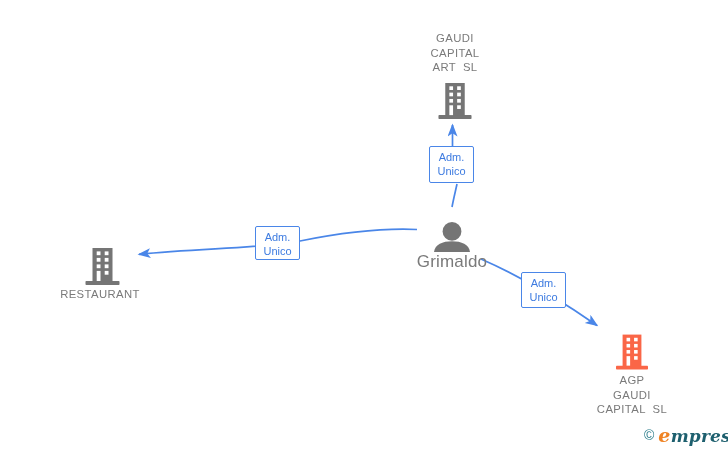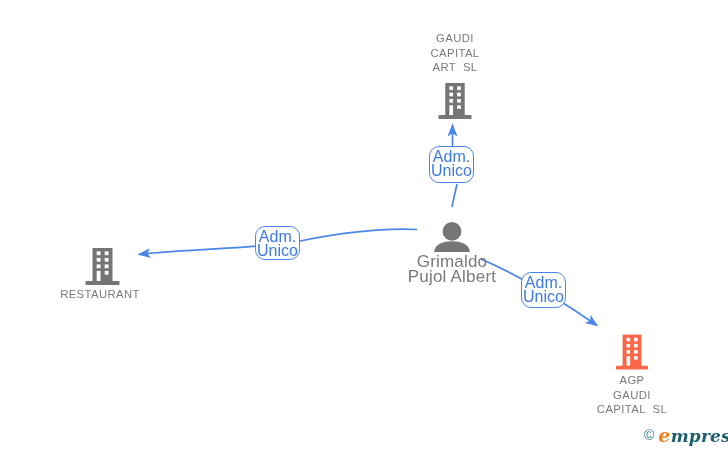--- a/index.html
+++ b/index.html
@@ -17,22 +17,22 @@
   }
   .node-label .nl{display:block;white-space:pre;}
   .person-label{font-size:17px;line-height:15px;letter-spacing:0.2px;}
   .icon{position:absolute;display:block;}
   .building-gray{fill:var(--company-icon);}
   .building-orange{fill:var(--company-icon-accent);}
   .person-glyph{fill:var(--person-icon);}
   .win{fill:#ffffff;}
   .edge-label{
     position:absolute;box-sizing:border-box;background:#ffffff;
-    border:1.5px solid var(--label-border);border-radius:10px;
-    color:var(--label-text);font-size:16px;line-height:14px;
+    border:1.5px solid var(--label-border);border-radius:2px;
+    color:var(--label-text);font-size:11px;line-height:14px;
     text-align:center;padding-top:3px;
   }
   .edge-label span{display:block;}
   .watermark{
     position:absolute;left:644px;top:423px;width:84px;height:24px;
     display:flex;align-items:center;
   }
   .wm-copy{color:var(--watermark-copyright);font-size:14px;line-height:14px;margin-right:4px;}
   .wm-brand{
     font-family:"DejaVu Serif", serif;font-style:italic;font-weight:bold;
@@ -92,21 +92,20 @@
 
   <div class="node">
     <svg class="icon" style="left:433px;top:222px;" width="38" height="30" viewBox="0 0 38 30">
       <g class="person-glyph">
         <circle cx="19" cy="9.4" r="9.4"></circle>
         <path d="M1,30 C2,22.5 9.5,19.3 19,19.3 C28.5,19.3 36,22.5 37,30 Z"></path>
       </g>
     </svg>
     <div class="node-label person-label" style="left:382px;top:254px;width:140px;">
       <span class="nl">Grimaldo</span>
-      <span class="nl">Pujol Albert</span>
     </div>
   </div>
 
   <div class="edge-label" style="left:255px;top:226px;width:45px;height:34px;">
     <span>Adm.</span>
     <span>Unico</span>
   </div>
 
   <div class="node">
     <svg class="icon" style="left:85px;top:248px;" width="35" height="37" viewBox="0 0 34 37">

